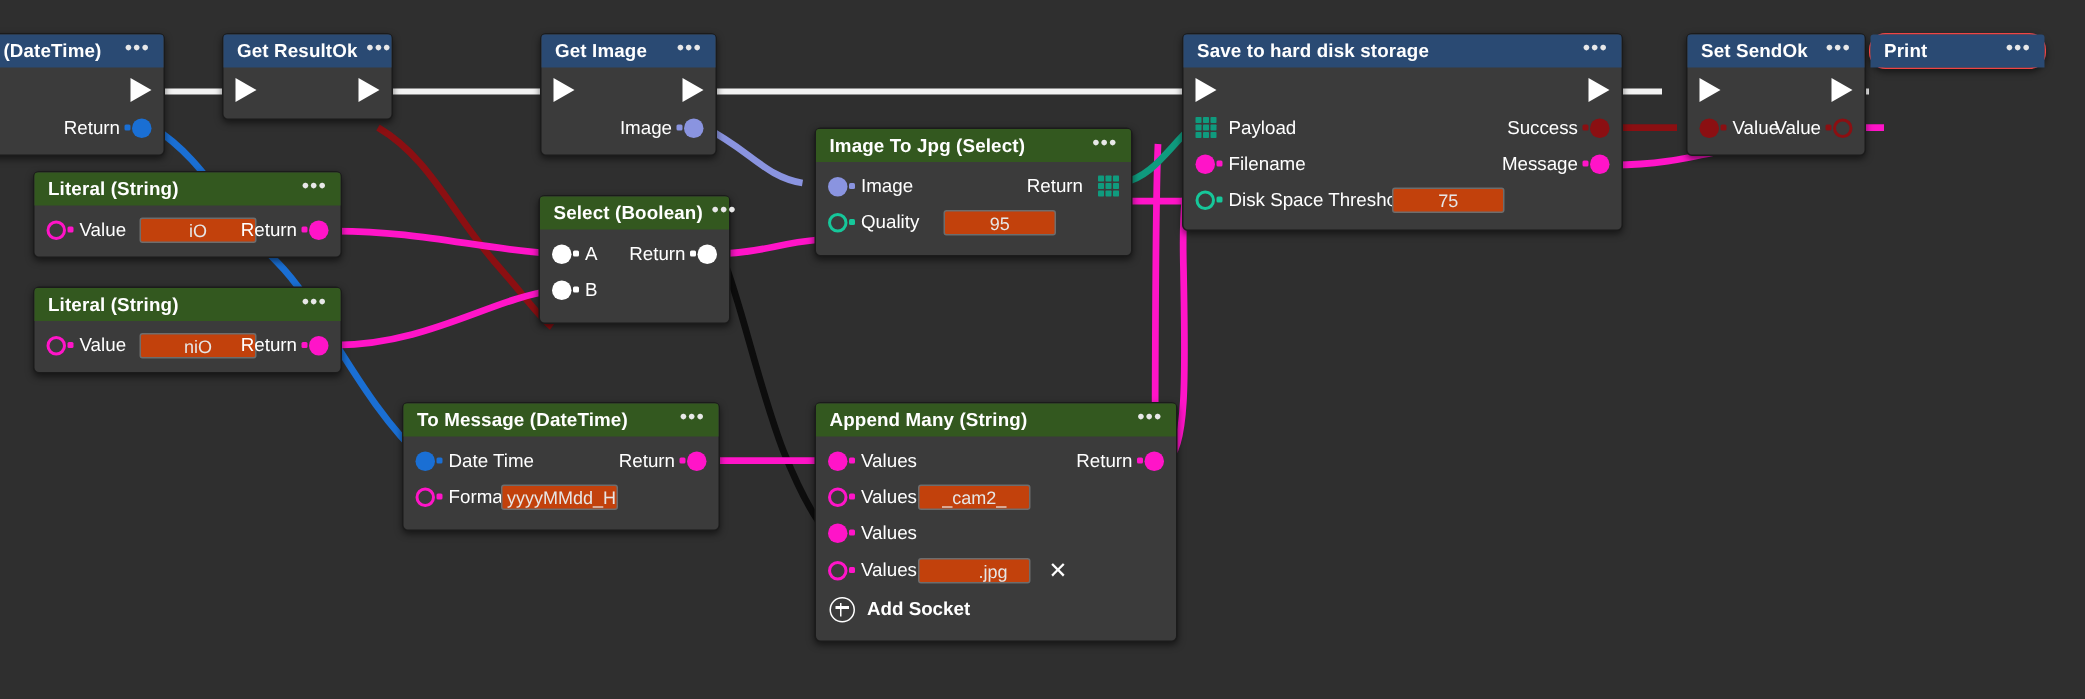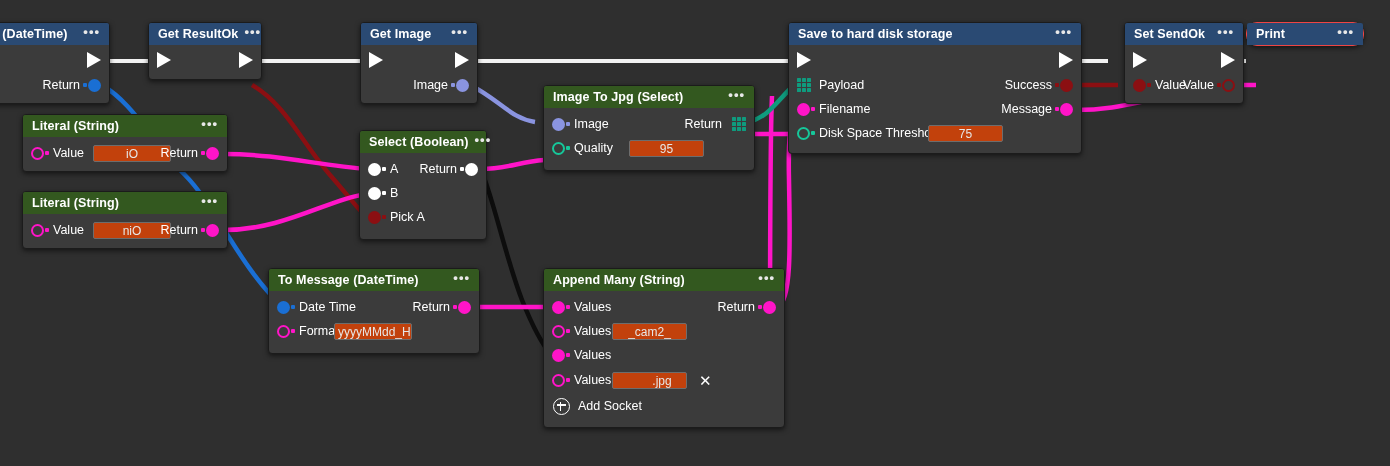--- a/index.html
+++ b/index.html
@@ -50,21 +50,21 @@
        overflow:hidden;white-space:nowrap;font-family:"Liberation Sans",sans-serif;text-align:center;}
   .grid3{width:14px;height:14px;flex:none;display:grid;grid-template-columns:repeat(3,1fr);
          grid-template-rows:repeat(3,1fr);gap:1.5px;}
   .grid3 i{background:#0f9b7e;border-radius:.5px;}
   .xbtn{position:absolute;font-size:15px;color:#fff;font-weight:bold;cursor:pointer;line-height:1;}
   .addsock{display:flex;align-items:center;height:26px;padding-left:9px;cursor:pointer;}
   .plus{width:15px;height:15px;border:1.6px solid #fff;border-radius:50%;position:relative;flex:none;}
   .plus:before,.plus:after{content:"";position:absolute;background:#fff;}
   .plus:before{left:3px;right:3px;top:5.7px;height:1.6px;}
   .plus:after{top:3px;bottom:3px;left:5.7px;width:1.6px;}
-  .addsock .lbl{margin-left:8px;font-weight:normal;}
+  .addsock .lbl{margin-left:8px;font-weight:bold;}
 </style>
 </head>
 <body>
 
 <div id="canvas">
 
   <svg id="wires" viewBox="0 0 1390 466" preserveAspectRatio="none">
 
     <line x1="110" y1="61" x2="148" y2="61" stroke="#f2f2f2" stroke-width="4"></line>
     <line x1="262" y1="61" x2="360" y2="61" stroke="#f2f2f2" stroke-width="4"></line>
@@ -317,27 +317,20 @@
           <span class="nub"></span>
         </span>
       </div>
       <div class="row">
         <span class="pinwrap li" style="color:#ffffff;">
           <span class="pin fill"></span>
           <span class="nub"></span>
         </span>
         <span class="lbl in">B</span>
       </div>
-      <div class="row">
-        <span class="pinwrap li" style="color:#8b0f12;">
-          <span class="pin fill"></span>
-          <span class="nub"></span>
-        </span>
-        <span class="lbl in">Pick A</span>
-      </div>
       <div style="height:10px;"></div>
     </div>
   </div>
 
   <div class="node green" style="left:543px;top:85px;width:212px;">
     <div class="hdr">
       <span class="ttl">Image To Jpg (Select)</span>
       <span class="dots">•••</span>
     </div>
     <div class="body">

